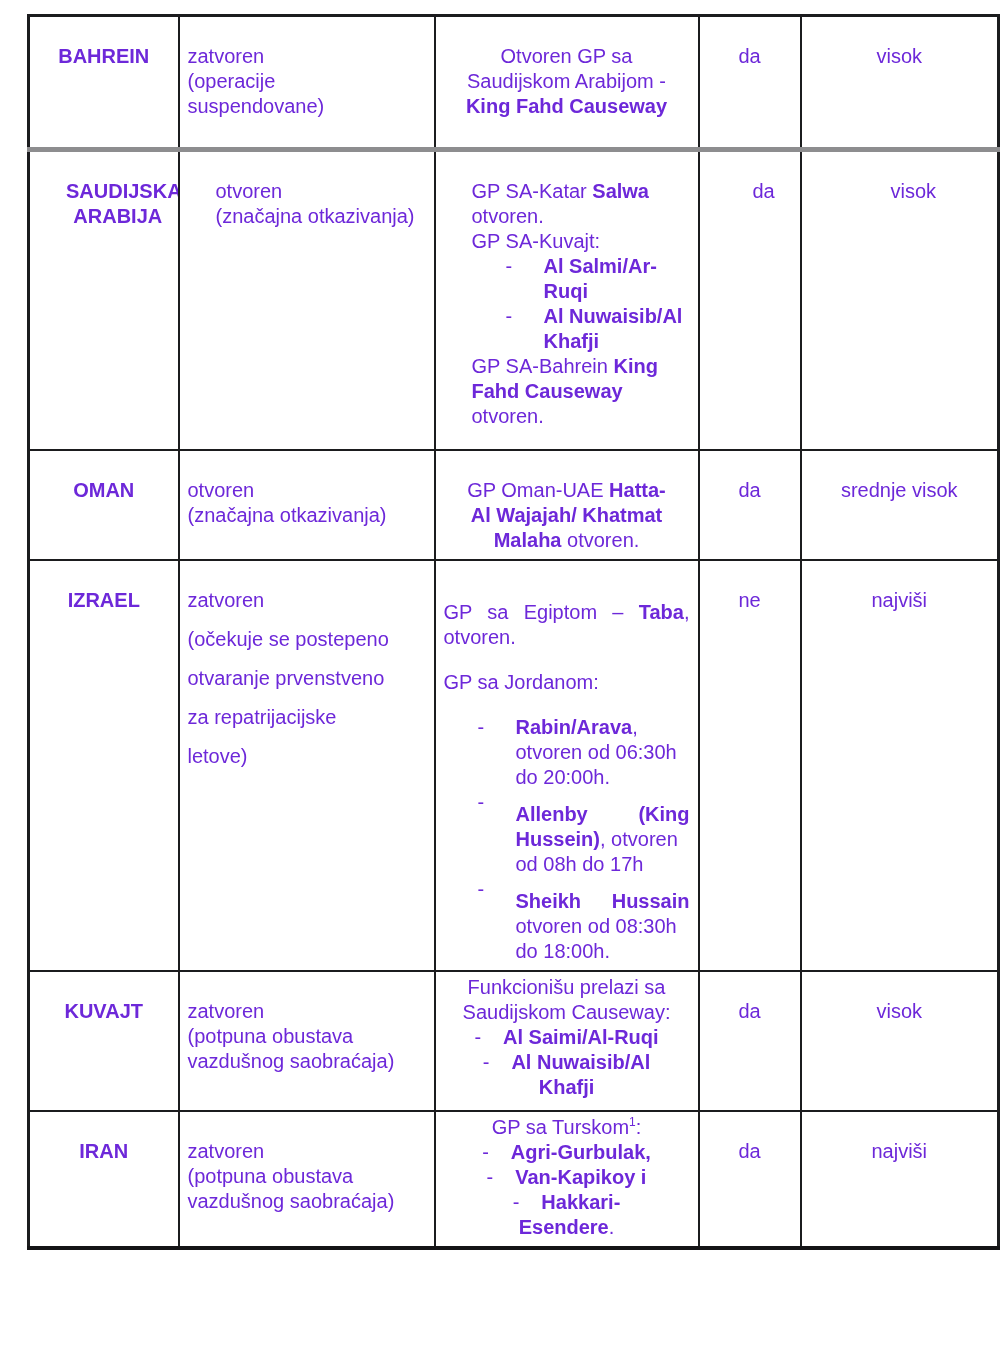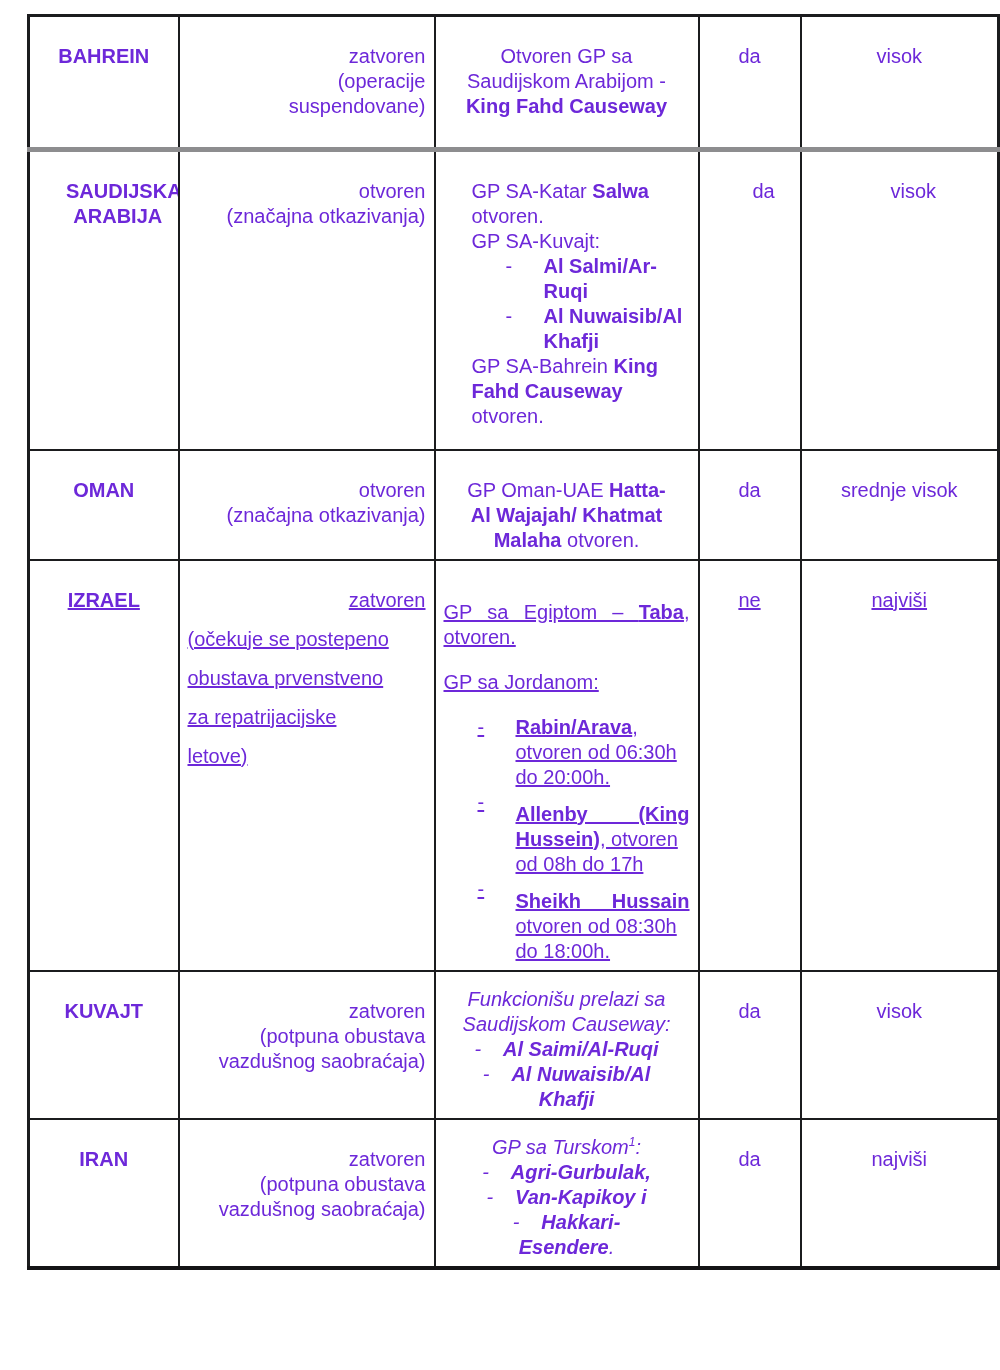--- a/index.html
+++ b/index.html
@@ -14,23 +14,23 @@
   }
   td{
     border:2px solid #1b1c1e;vertical-align:top;
     padding:27px 8px 6px 8px;font-size:20px;line-height:25px;
     overflow:hidden;
   }
   tr.sep-gray>td{border-top:5px solid #8d8d8f;padding-left:36px;}
   tr.sep-strong>td{border-top:3px solid #2e2e30;}
   td.c{text-align:center;}
   td.l{text-align:left;}
-  td.tight{padding-top:15px;font-style:italic;}
+  td.tight{padding-top:3px;}
   .country-line{font-weight:bold;text-align:center;}
-  .status-line.center{text-align:right;}
+  .status-line.center{text-align:left;}
   .status-line.left{text-align:left;margin-top:14px;}
   .tline{min-height:25px;}
   .jl{text-align:justify;text-align-last:justify;margin-top:12px;}
   .gap{height:20px;}
   .li-left{display:flex;text-align:left;padding-left:34px;}
   .li-left .dash{width:38px;flex:none;}
   .li-left .li-text{flex:1;}
   .li-center{display:flex;justify-content:center;gap:22px;text-align:left;}
   b{font-weight:bold;text-align:center;}
   sup{font-size:12px;line-height:0;vertical-align:super;}
@@ -108,28 +108,28 @@
             <div class="status-line center">(značajna otkazivanja)</div>
           </td>
           <td class="c">
             <div class="tline"><span>GP Oman-UAE </span><b>Hatta-</b></div>
             <div class="tline"><b>Al Wajajah/ Khatmat</b></div>
             <div class="tline"><b>Malaha</b><span> otvoren.</span></div>
           </td>
           <td class="c"><span>da</span></td>
           <td class="c"><span>srednje visok</span></td>
         </tr>
-        <tr style="height: 360px; text-decoration: underline;">
+        <tr style="height: 360px;">
           <td class="c">
             <div class="country-line">IZRAEL</div>
           </td>
           <td>
             <div class="status-line center">zatvoren</div>
             <div class="status-line left">(očekuje se postepeno</div>
-            <div class="status-line left">obustava prvenstveno</div>
+            <div class="status-line left">otvaranje prvenstveno</div>
             <div class="status-line left">za repatrijacijske</div>
             <div class="status-line left">letove)</div>
           </td>
           <td class="l">
             <div class="tline jl"><span>GP sa Egiptom – </span><b>Taba</b><span>,</span></div>
             <div class="tline"><span>otvoren.</span></div>
             <div class="gap"></div>
             <div class="tline"><span>GP sa Jordanom:</span></div>
             <div class="gap"></div>
             <div class="li-left">

